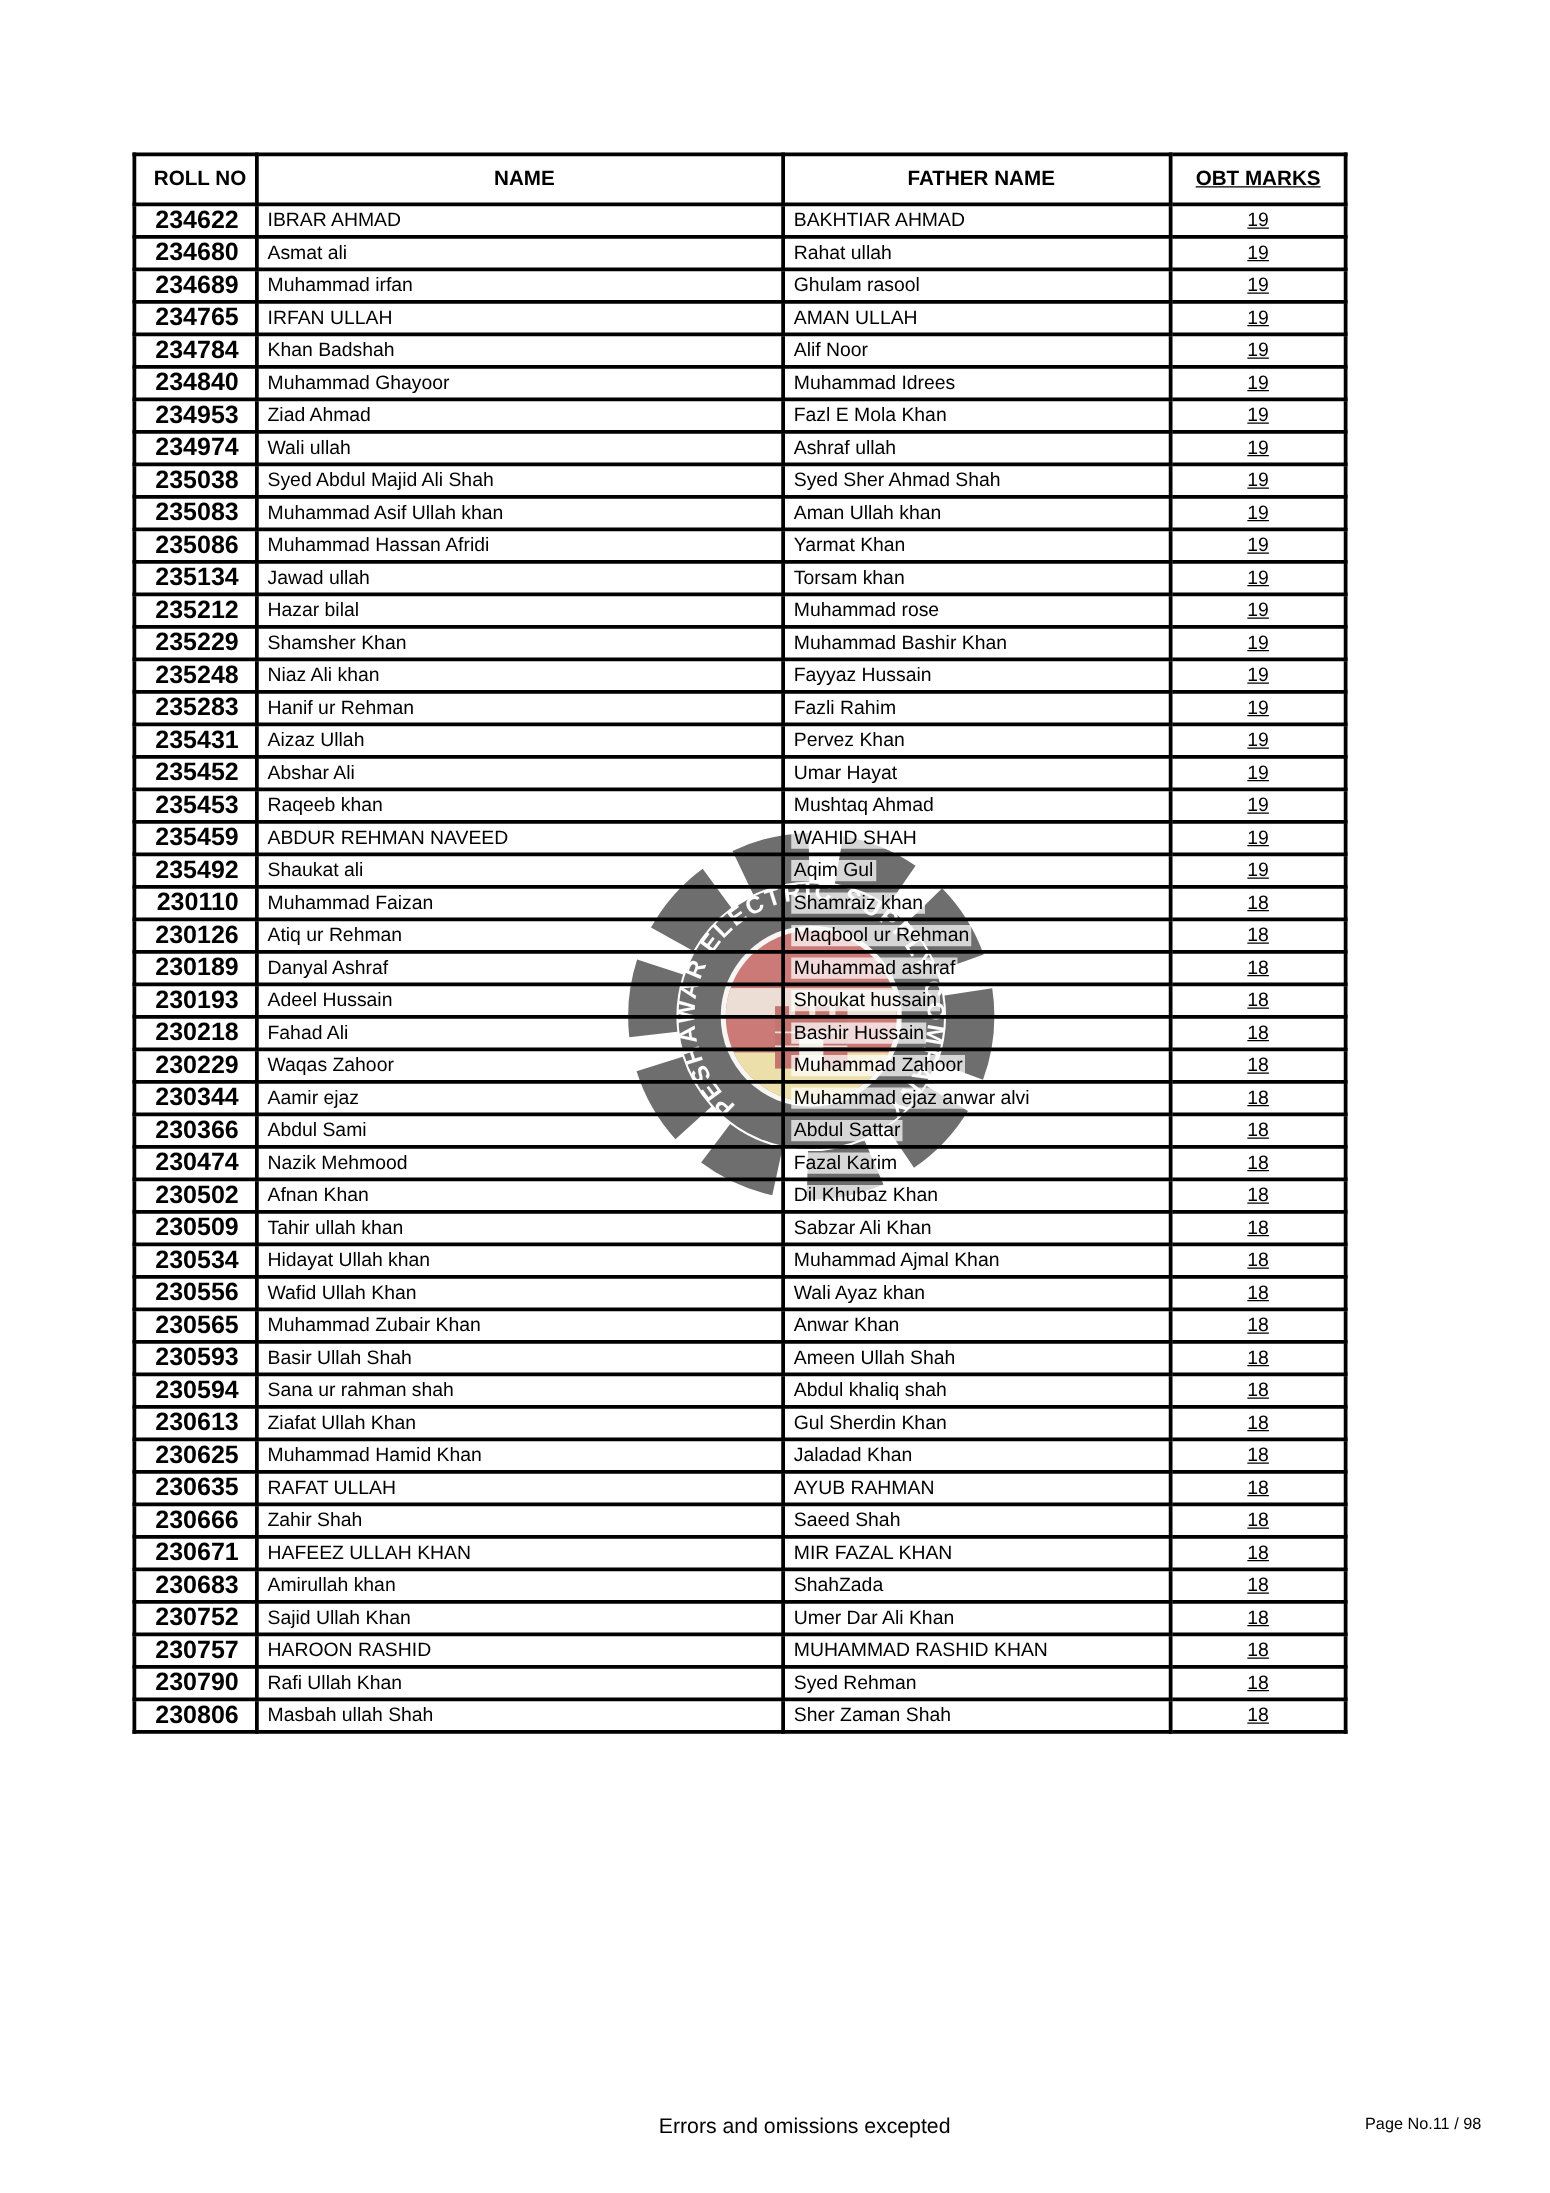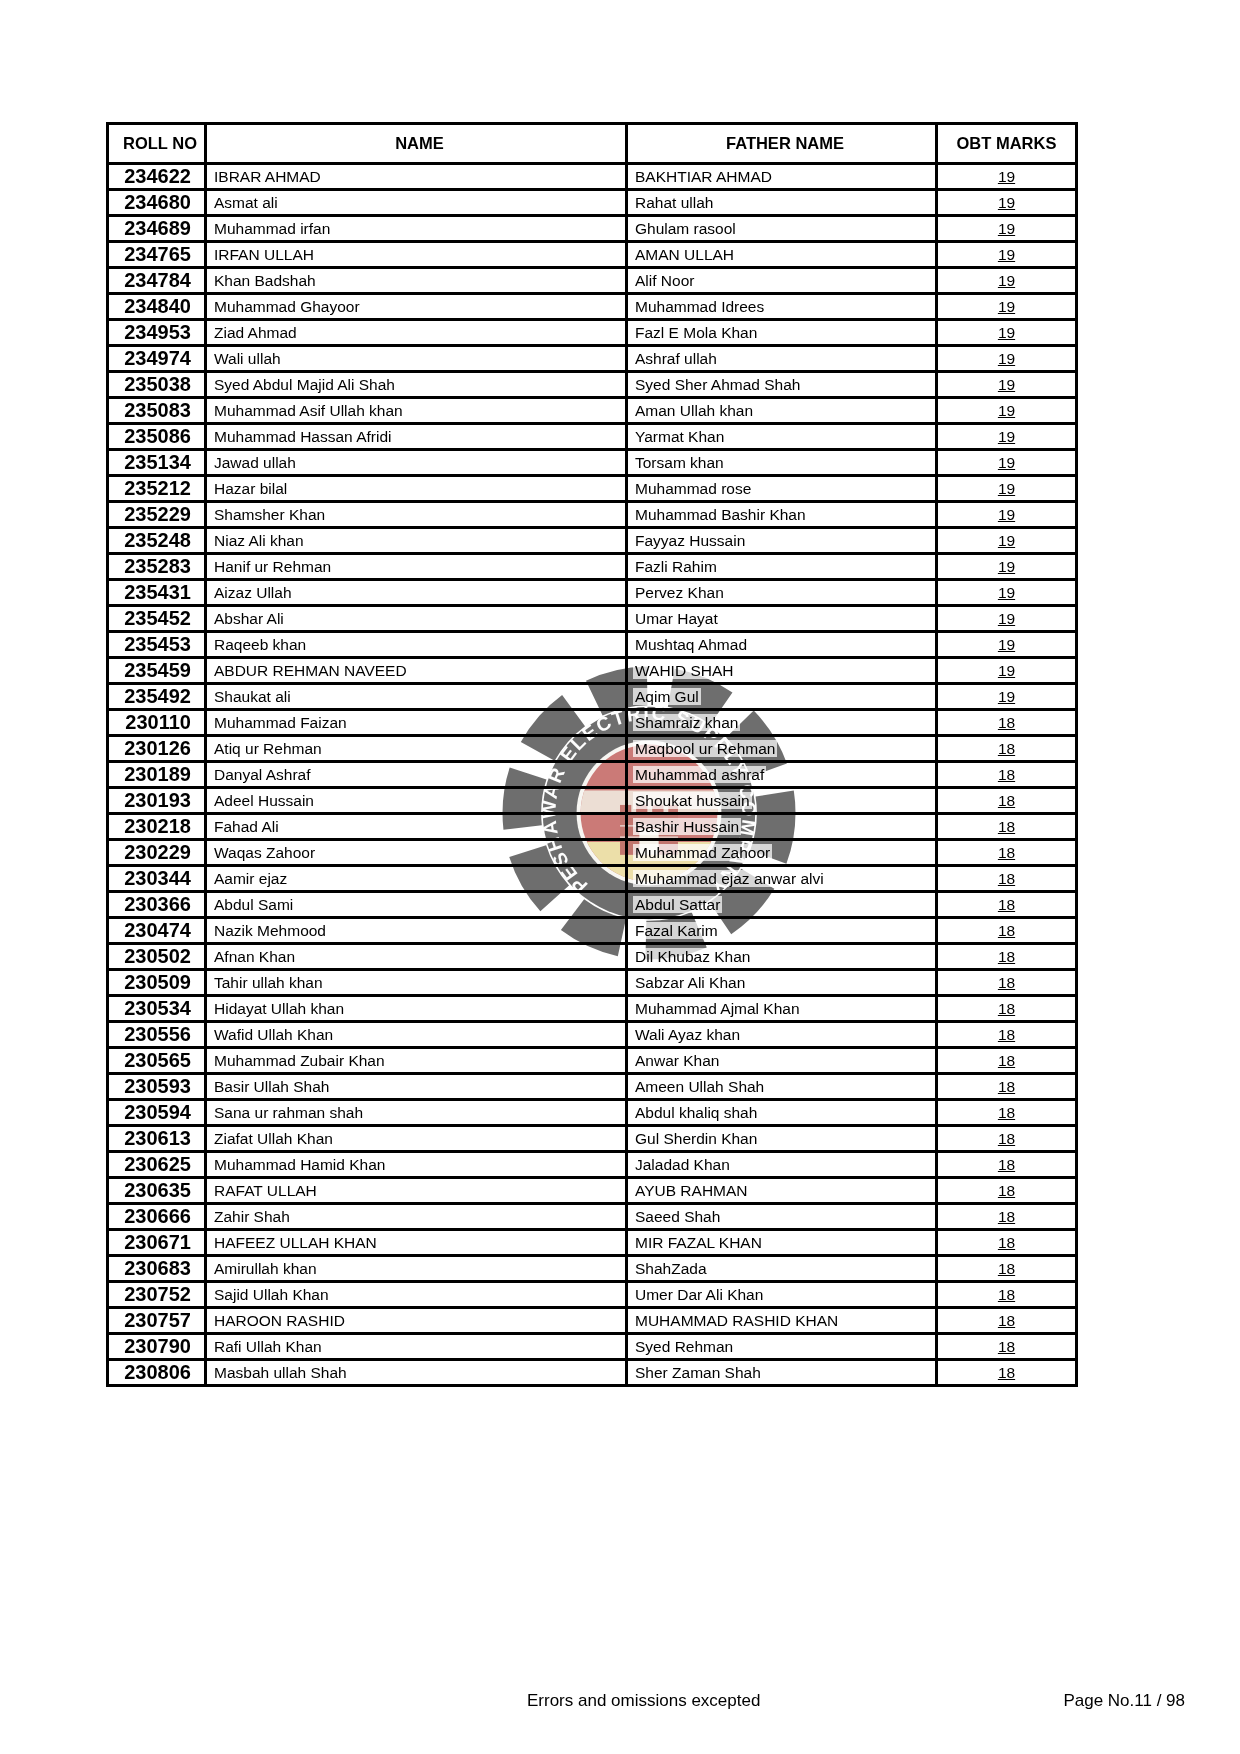--- a/index.html
+++ b/index.html
@@ -28,35 +28,35 @@
   }
   .results th, .results td {
     border:3px solid #000;
     vertical-align:middle;
     overflow:hidden; white-space:nowrap;
   }
   .results thead th {
     height:40px; font-size:16.5px; font-weight:bold;
     text-align:center; padding:0 0 0 7px;
   }
-  .results thead th.c-marks { text-align:center; padding:0; }
+  .results thead th.c-marks { text-align:center; padding:0;text-decoration:underline; }
   .results td { height:24.4px; font-size:15.5px; padding:0; }
   .results td.c-roll  { text-align:right; padding-right:13px; font-weight:bold; font-size:20px; }
   .results td.c-name, .results td.c-father { text-align:left; padding-left:5px; }
   .results td.c-marks { text-align:center;text-decoration:underline; }
   .results .hl { background:rgba(255,255,255,0.72); padding:0 2px; }
 
   
   .footer-note {
     position:absolute; top:1691px; left:527px;
     font-size:17px; z-index:1;
   }
   .footer-page {
     position:absolute; top:1691px; right:55px;
-    font-size:17px; z-index:1;
+    font-size:13px; z-index:1;
   }
 </style>
 </head>
 <body>
 
 <svg class="watermark" viewBox="0 0 200 200" aria-hidden="true">
   <defs>
     <path id="wm-arc" d="M 62.7,144.4 A 58,58 0 1 1 137.3,144.4" fill="none"></path>
     <clipPath id="wm-clip">
         <circle cx="100" cy="100" r="42.5"></circle>

